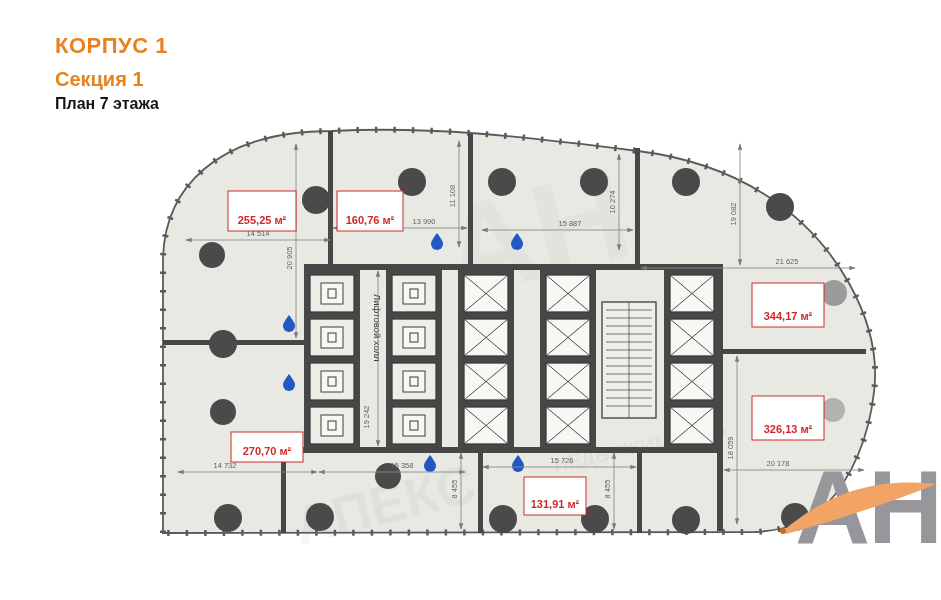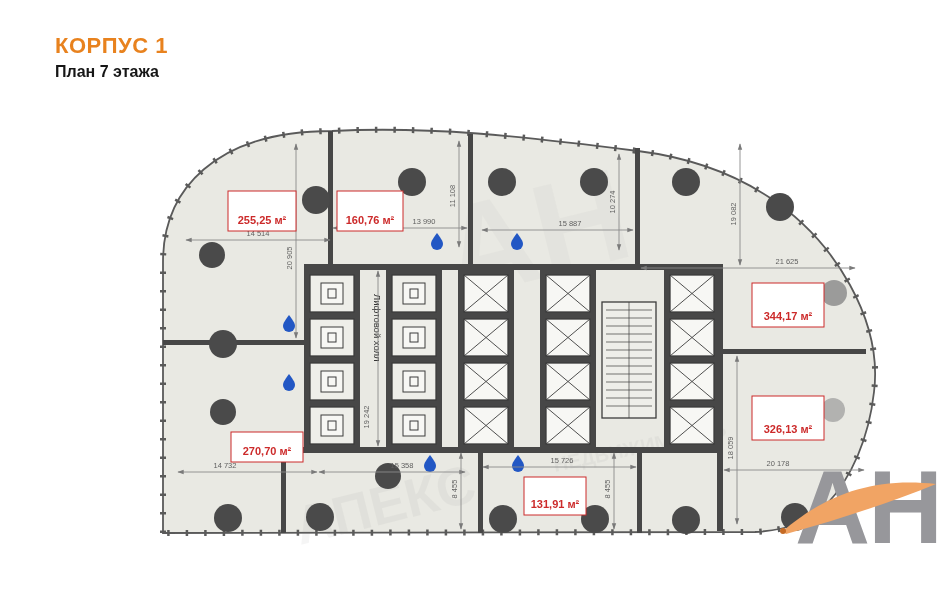--- a/index.html
+++ b/index.html
@@ -15,20 +15,21 @@
   .area{font-size:11px;font-weight:bold;fill:#cc2a2a;}
   .wm{fill:#7a7a7a;font-weight:bold;}
 </style>
 </head>
 <body>
 
 <div class="stage">
 
   <div class="header">
     <div class="t1">КОРПУС 1</div>
+    <div class="t2">Секция 1</div>
     <div class="t3">План 7 этажа</div>
   </div>
 
   <svg width="941" height="600" viewBox="0 0 941 600">
     <defs>
       <marker id="arr" viewBox="0 0 10 10" refX="9" refY="5" markerWidth="7" markerHeight="7" orient="auto-start-reverse">
         <path d="M0,1.5 L10,5 L0,8.5 Z" fill="#7a7a7a"></path>
       </marker>
     </defs>
 

